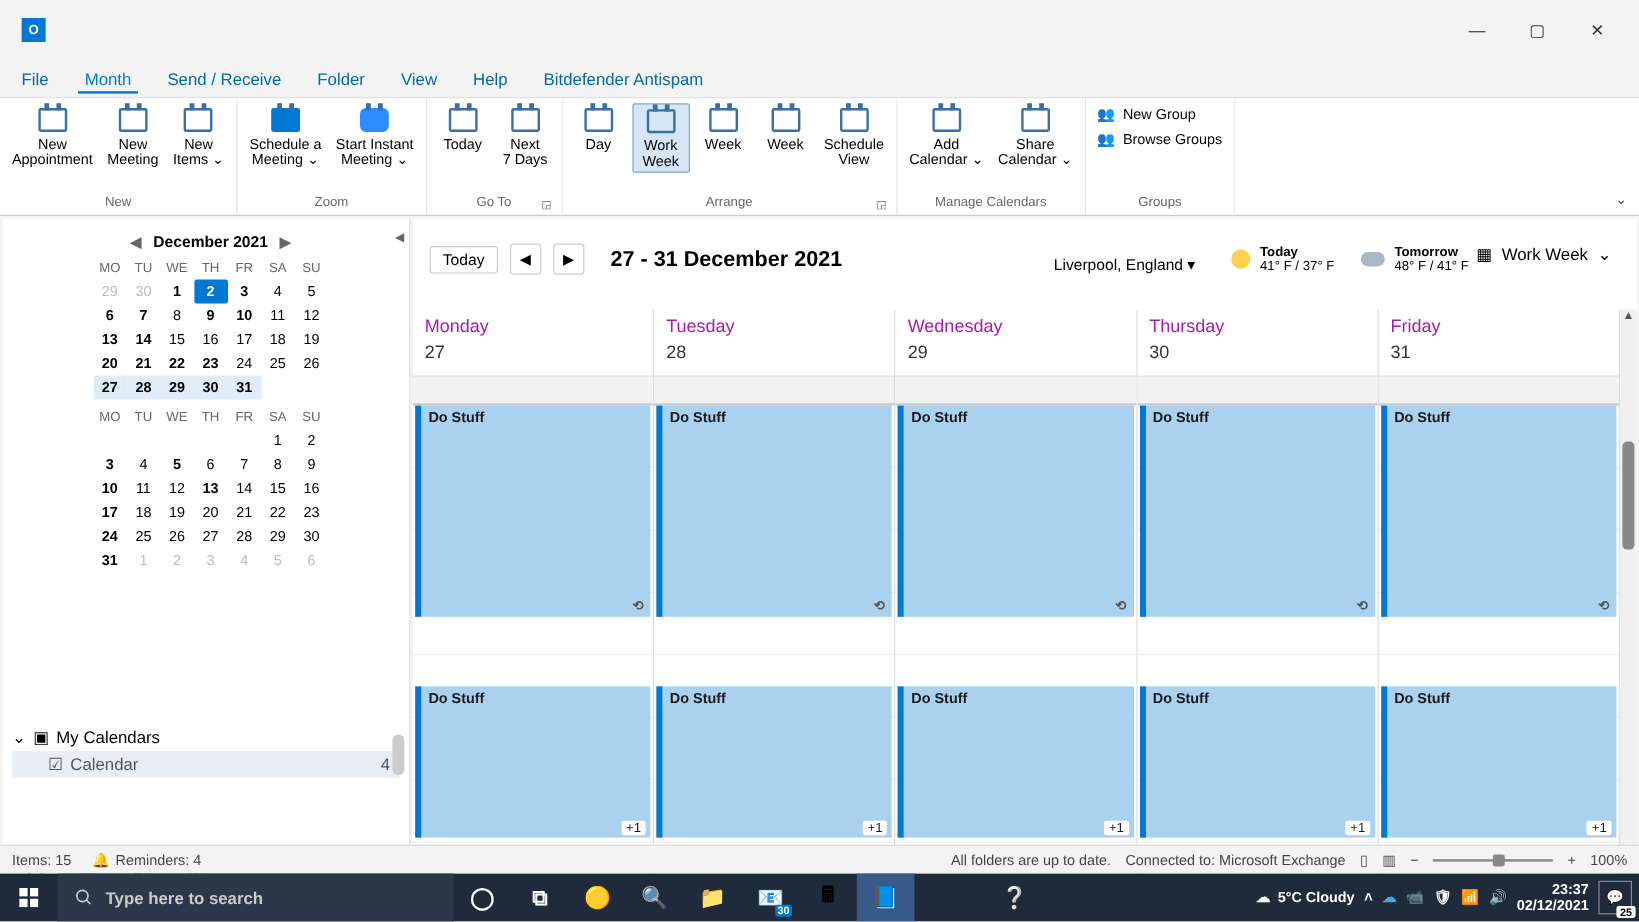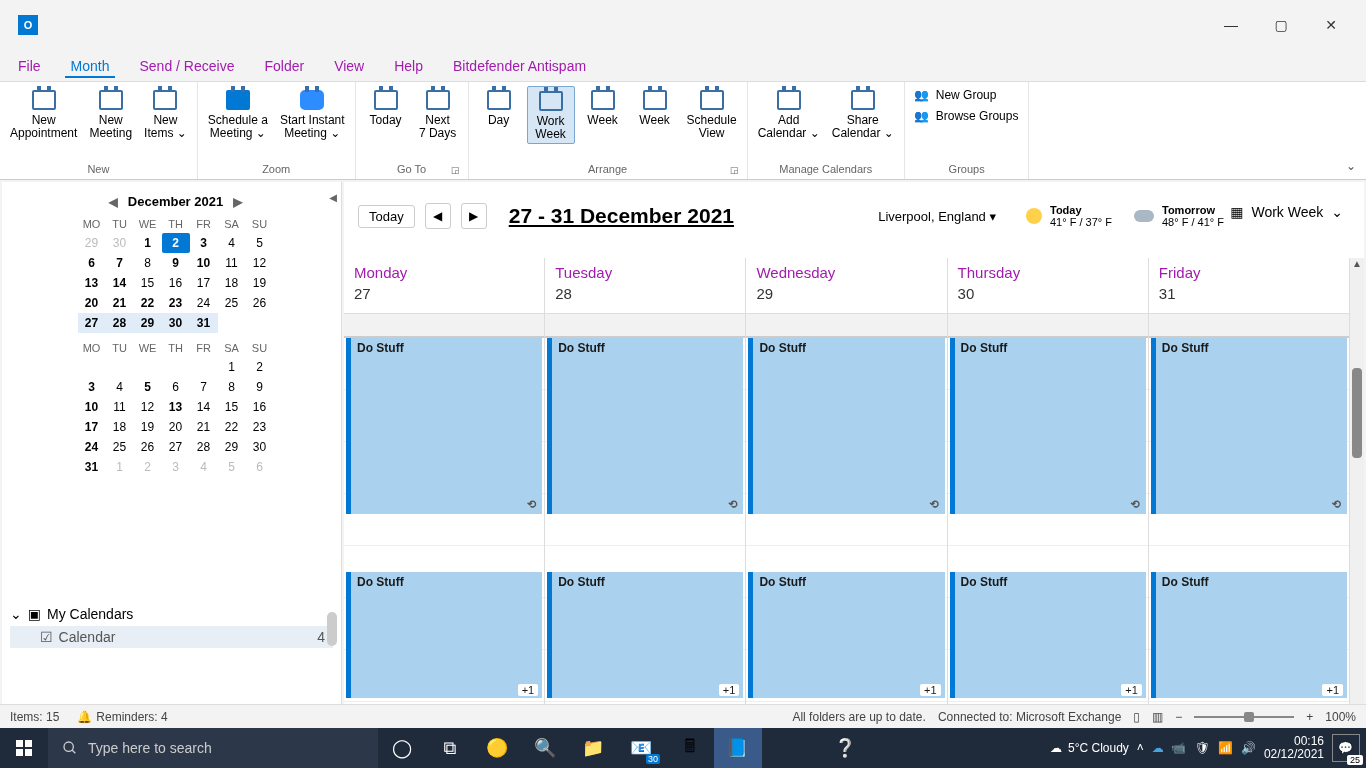--- a/index.html
+++ b/index.html
@@ -8,21 +8,21 @@
 
 .titlebar { height: 50px; background: #f3f3f3; display: flex; align-items: center; padding: 0 10px; }
 .app-icon { width: 20px; height: 20px; background: #0078d4; display: flex; align-items: center; justify-content: center; color: #fff; font-size: 11px; font-weight: bold; margin-left: 8px; }
 .search-box { margin-left: 335px; width: 510px; height: 30px; background: #fff; border: 1px solid #ccc; border-radius: 4px; display: flex; align-items: center; padding: 0 12px; color: #666; font-size: 14px; }
 .search-box svg { margin-right: 10px; }
 .window-controls { margin-left: auto; display: flex; gap: 30px; margin-right: 15px; }
 .window-controls span { font-size: 14px; cursor: pointer; color: #333; width: 20px; text-align: center; }
 
 
 .menubar { height: 32px; background: #f3f3f3; display: flex; align-items: center; padding: 0 12px; gap: 18px; font-size: 14px; border-bottom: 1px solid #ddd; }
-.menubar .menu-item { padding: 4px 6px; color: #a21caf; cursor: pointer; }
+.menubar .menu-item { padding: 4px 6px; color: #0369a1; cursor: pointer; }
 .menubar .menu-item.active { color: #0078d4; border-bottom: 2px solid #0078d4; padding-bottom: 2px; }
 
 
 .ribbon { height: 98px; background: #fff; border-bottom: 1px solid #ccc; display: flex; position: relative; }
 .ribbon-group { border-right: 1px solid #e5e5e5; display: flex; flex-direction: column; padding: 4px 6px 2px 6px; }
 .ribbon-group-items { display: flex; gap: 4px; flex: 1; align-items: flex-start; }
 .ribbon-group-label { text-align: center; font-size: 11px; color: #666; padding: 2px 0; position: relative; }
 .ribbon-group-label .launcher { position: absolute; right: 2px; bottom: 2px; font-size: 9px; color: #666; }
 .ribbon-btn { display: flex; flex-direction: column; align-items: center; justify-content: flex-start; padding: 2px 4px; cursor: pointer; font-size: 12px; text-align: center; min-width: 48px; }
 .ribbon-btn.selected { background: #d6e6f5; border: 1px solid #7aa7d0; border-radius:2px; }
@@ -61,22 +61,22 @@
 .status-bar .seg { margin-right: 18px; display: flex; align-items: center; gap: 4px; }
 .status-right { margin-left: auto; display: flex; align-items: center; gap: 12px; }
 .zoom-track { width: 100px; height: 2px; background: #888; position: relative; }
 .zoom-thumb { position: absolute; left: 50px; top: -4px; width: 10px; height: 10px; background: #888; border-radius: 2px; }
 
 
 .main { position: absolute; top: 182px; left: 344px; right: 2px; bottom: 24px; background: #fff; }
 .main-header { height: 68px; padding: 8px 14px; display: flex; align-items: center; gap: 10px; position: relative; }
 .btn-today { border: 1px solid #ccc; border-radius: 3px; padding: 3px 10px; font-size: 13px; cursor: pointer; }
 .nav-arrow { width: 26px; height: 26px; border: 1px solid #ccc; border-radius: 3px; display: flex; align-items: center; justify-content: center; cursor: pointer; font-size: 12px; }
-.date-range { font-size: 21px; font-weight: 600; margin-left: 12px; text-decoration: underline; }
-.weather { position: absolute; right: 140px; display: flex; gap: 22px; align-items: center; font-size: 11px; }
+.date-range { font-size: 18px; font-weight: 600; margin-left: 12px; }
+.weather { position: absolute; right: 140px; display: flex; gap: 22px; align-items: flex-end; font-size: 11px; }
 .weather .loc { margin-right: 8px; font-size: 13px; }
 .weather .block { display: flex; align-items: center; gap: 8px; }
 .view-picker { position: absolute; right: 14px; top: 18px; display: flex; align-items: center; gap: 8px; font-size: 14px; cursor: pointer; border:1px solid transparent; padding:3px 6px;}
 
 
 .cal-grid { position: absolute; top: 76px; left: 0; right: 14px; bottom: 0; display: flex; }
 .time-col { width: 44px; border-right: 1px solid #ddd; }
 .time-col .allday { height: 96px; border-bottom: 1px solid #ddd; }
 .time-slot { height: 52px; border-bottom: 1px solid #eee; font-size: 11px; color: #666; text-align: right; padding: 2px 4px 0 0; }
 .day-col { flex: 1; border-right: 1px solid #ddd; position: relative; }
@@ -86,21 +86,21 @@
 .allday-row { height: 24px; border-bottom: 2px solid #ccc; background: #f2f2f2; }
 .slot-row { height: 52px; border-bottom: 1px solid #eee; position: relative; }
 .event { position: absolute; left: 2px; right: 2px; background: #aad1ee; border-left: 5px solid #0078d4; padding: 3px 6px; font-size: 12px; font-weight: 600; color: #1a1a1a; overflow: hidden; }
 .event .more { position: absolute; right: 4px; bottom: 2px; font-size: 11px; font-weight: normal; background: #fff; padding: 0 4px; border-radius: 2px; }
 .event .recur { position: absolute; right: 6px; bottom: 3px; font-size: 11px; color: #555; }
 .vscroll { position: absolute; right: 0; top: 76px; bottom: 0; width: 14px; background: #f0f0f0; }
 .vscroll .arrow { height: 16px; text-align: center; font-size: 10px; color: #555; }
 .vscroll .thumb { position: absolute; top: 110px; left: 2px; right: 2px; height: 90px; background: #888; border-radius: 4px; }
 
 
-.taskbar { position: absolute; left: 0; right: 0; bottom: 0; height: 40px; background: #1f2a3a; display: flex; align-items: center; z-index: 10; }
+.taskbar { position: absolute; left: 0; right: 0; bottom: 0; height: 40px; background: #1f2a3a; display: flex; align-items: center; z-index: 10; font-weight: bold; }
 .start { width: 48px; height: 40px; display: flex; align-items: center; justify-content: center; color: #fff; }
 .tb-search { width: 330px; height: 40px; background: #2c3849; display: flex; align-items: center; gap: 10px; padding: 0 14px; color: #ccc; font-size: 14px; }
 .tb-icons { display: flex; height: 40px; }
 .tb-icons .ico { width: 48px; display: flex; align-items: center; justify-content: center; font-size: 18px; cursor: pointer; }
 .tb-right { margin-left: auto; display: flex; align-items: center; gap: 8px; color: #fff; font-size: 12px; padding-right: 6px; }
 .tb-weather { display: flex; align-items: center; gap: 6px; }
 .tb-clock { text-align: right; line-height: 13px; }
 .tb-notif { width: 28px; height: 28px; border: 1px solid #888; display: flex; align-items: center; justify-content: center; position: relative; }
 .tb-notif .badge { position: absolute; right: -4px; bottom: -4px; background: #fff; color: #000; font-size: 9px; padding: 0 3px; border-radius: 2px; }
 
@@ -578,18 +578,18 @@
       <span>☁</span>
       <span>5°C  Cloudy</span>
     </div>
     <span>˄</span>
     <span style="color:#4aa3df;">☁</span>
     <span>📹</span>
     <span>🛡</span>
     <span>📶</span>
     <span>🔊</span>
     <div class="tb-clock">
-      <div>00:16</div>
+      <div>23:37</div>
       <div>02/12/2021</div>
     </div>
     <div class="tb-notif">💬<span class="badge">25</span></div>
   </div>
 </div>
 
 </body></html>

